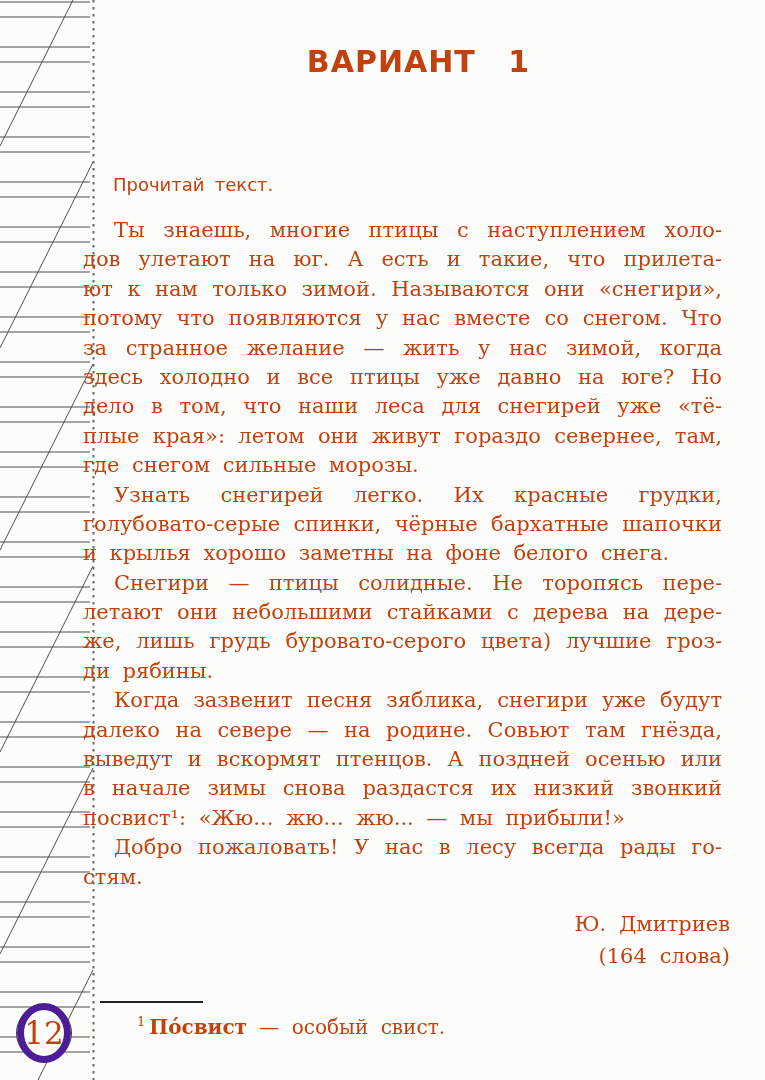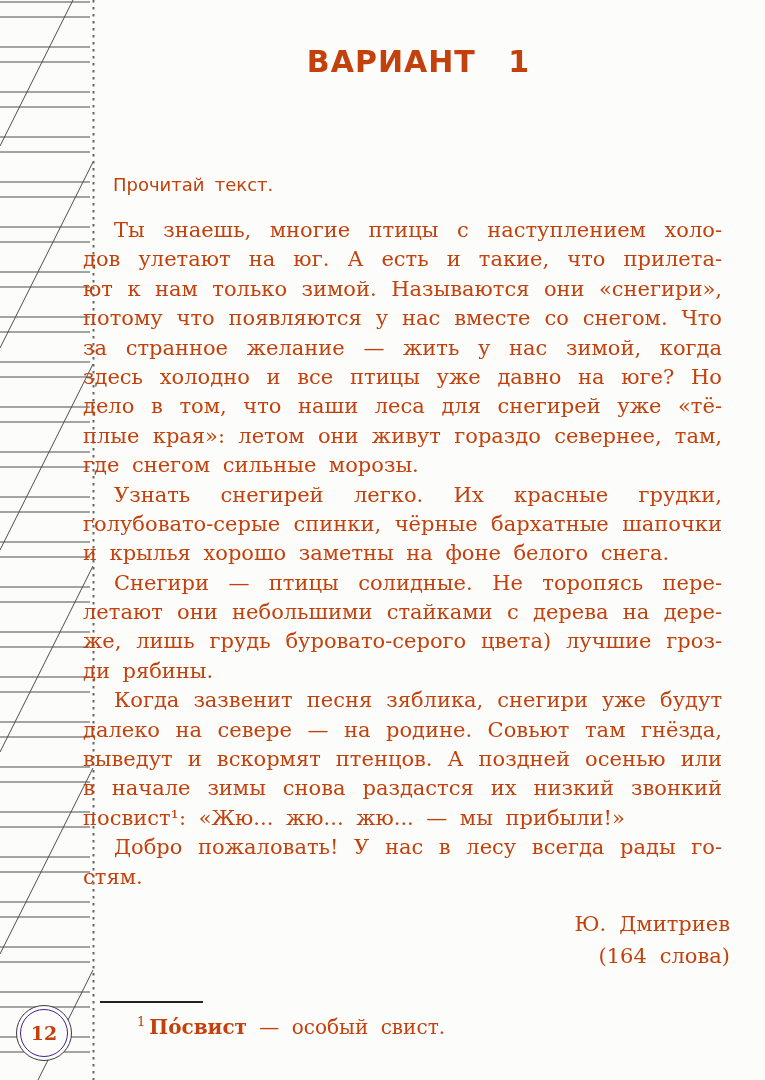--- a/index.html
+++ b/index.html
@@ -53,24 +53,23 @@
   .footnote sup { font-size:13px; margin-right:4px; }
   .footnote .term { font-weight:bold; }
 
   .page-badge {
     position:absolute; left:16px; top:1005px; width:56px; height:56px;
     border:1.5px solid #3a3a3a; border-radius:50%;
     background:#fdfdfc; box-sizing:border-box;
     display:flex; align-items:center; justify-content:center;
   }
   .page-badge-inner {
-    width:46px; height:46px; border:1px solid #4c1d95; border-radius:50%;
+    width:46px; height:46px; border:7px solid #4c1d95; border-radius:50%;
     display:flex; align-items:center; justify-content:center;
-    font-size:19px;
-    font-weight:bold;
+    font-size:31px;
   }
 </style>
 </head>
 <body>
 
 <div class="page">
 
   <svg class="edge-svg" id="edge-decoration" width="765" height="1080">
       <line x1="0" y1="2" x2="90" y2="2" stroke="#4d4d4d" stroke-width="1"></line>
       <line x1="0" y1="17" x2="90" y2="17" stroke="#4d4d4d" stroke-width="1"></line>

